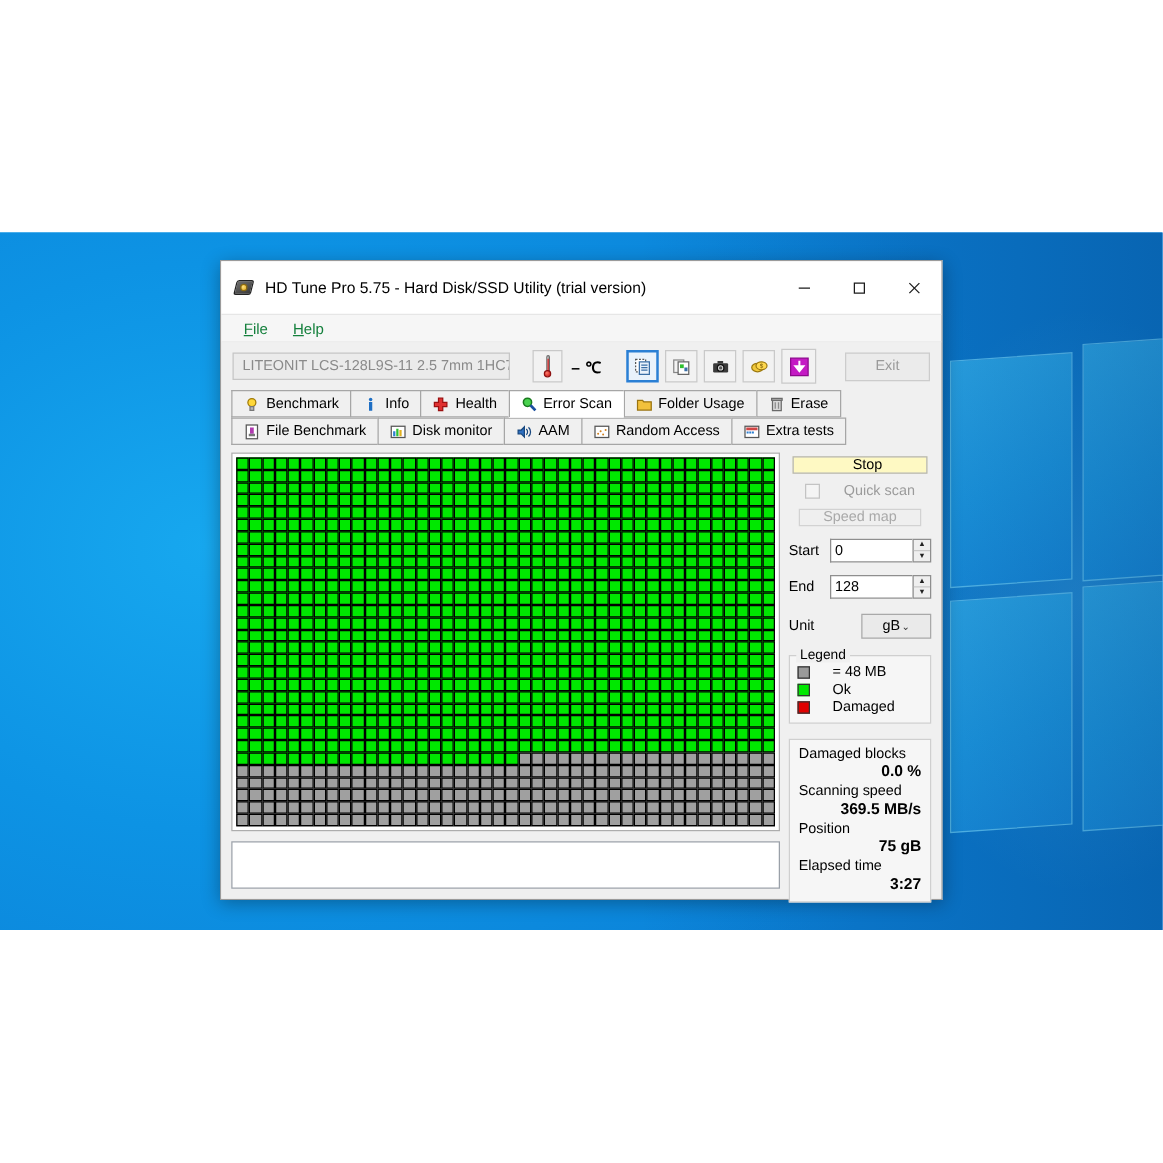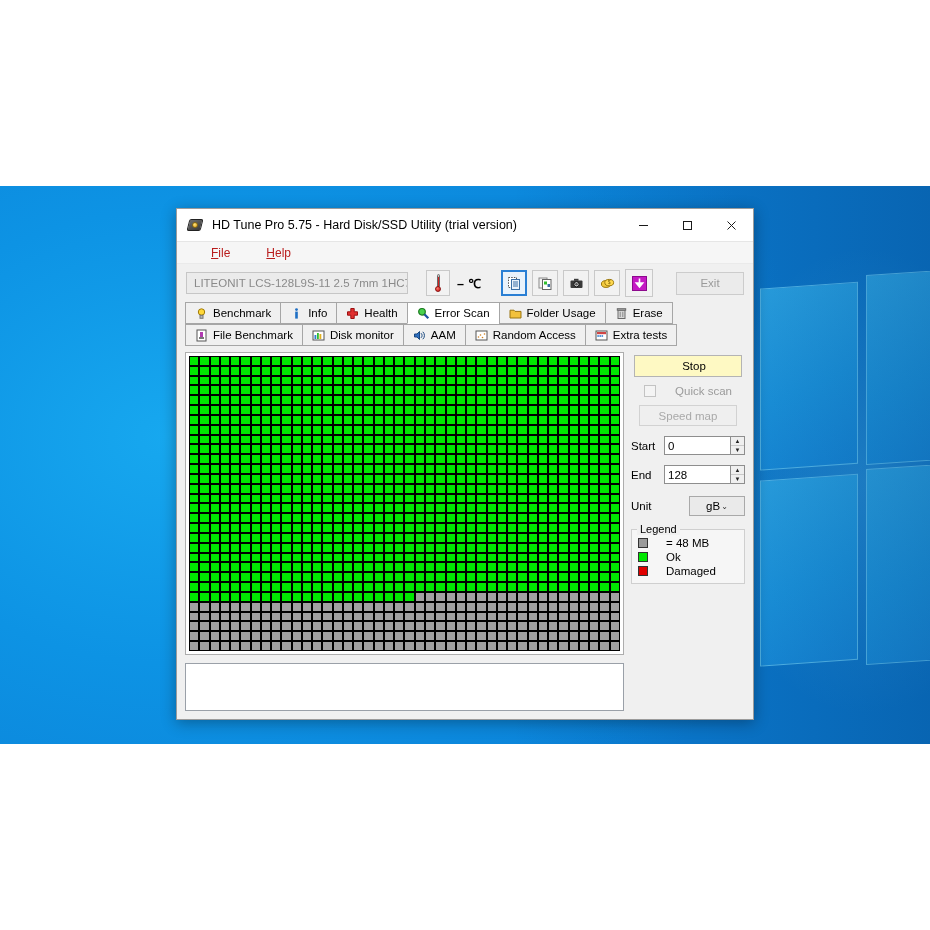--- a/index.html
+++ b/index.html
@@ -49,21 +49,21 @@
     position:absolute; left:176px; top:208px; width:578px; height:512px;
     background:#f0f0f0;
     border:1px solid #9b9b9b;
     box-shadow:0 3px 14px rgba(0,0,0,.32);
     font-size:12px; color:#000;
     display:flex; flex-direction:column;
   }
 
   
   #titlebar {
-    height:33px; background:#ffffff;
+    height:43px; background:#ffffff;
     display:flex; align-items:center;
     border-bottom:1px solid #e6e6e6;
     flex:0 0 auto;
   }
   #app-icon { width:17px; height:14px; margin-left:10px; margin-right:8px; position:relative; flex:0 0 auto; }
   #app-icon .disk-body {
     position:absolute; left:1px; top:1px; width:14px; height:12px;
     background:linear-gradient(150deg,#6e6e6e,#3a3a3a);
     border:1px solid #222; border-radius:2px;
     transform:skewX(-14deg);
@@ -81,21 +81,21 @@
   }
   .winbtn svg { display:block; }
 
   
   #menubar {
     height:22px; background:#f6f6f6;
     display:flex; align-items:center; gap:4px;
     padding-left:10px; flex:0 0 auto;
     border-bottom:1px solid #eaeaea;
   }
-  .menu-item { padding:2px 8px; font-size:12px; color:#b91c1c;margin-left:16px; }
+  .menu-item { padding:2px 8px; font-size:12px; color:#15803d; }
   .menu-item u { text-decoration:underline; }
 
   
   #toolbar {
     height:38px; background:#f0f0f0;
     display:flex; align-items:center; padding:0 9px; gap:0;
     flex:0 0 auto;
   }
   #drive-select {
     width:222px; height:22px;
@@ -1781,15 +1781,25 @@
         <div class="legend-line">
           <span class="sw green"></span>
           <span>Ok</span>
         </div>
         <div class="legend-line">
           <span class="sw red"></span>
           <span>Damaged</span>
         </div>
       </div>
 
+      <div id="stats">
+        <div class="stat-label">Damaged blocks</div>
+        <div class="stat-value">0.0 %</div>
+        <div class="stat-label">Scanning speed</div>
+        <div class="stat-value">369.5 MB/s</div>
+        <div class="stat-label">Position</div>
+        <div class="stat-value">75 gB</div>
+        <div class="stat-label">Elapsed time</div>
+        <div class="stat-value">3:27</div>
+      </div>
     </div>
   </div>
 </div>
 
 </body></html>

